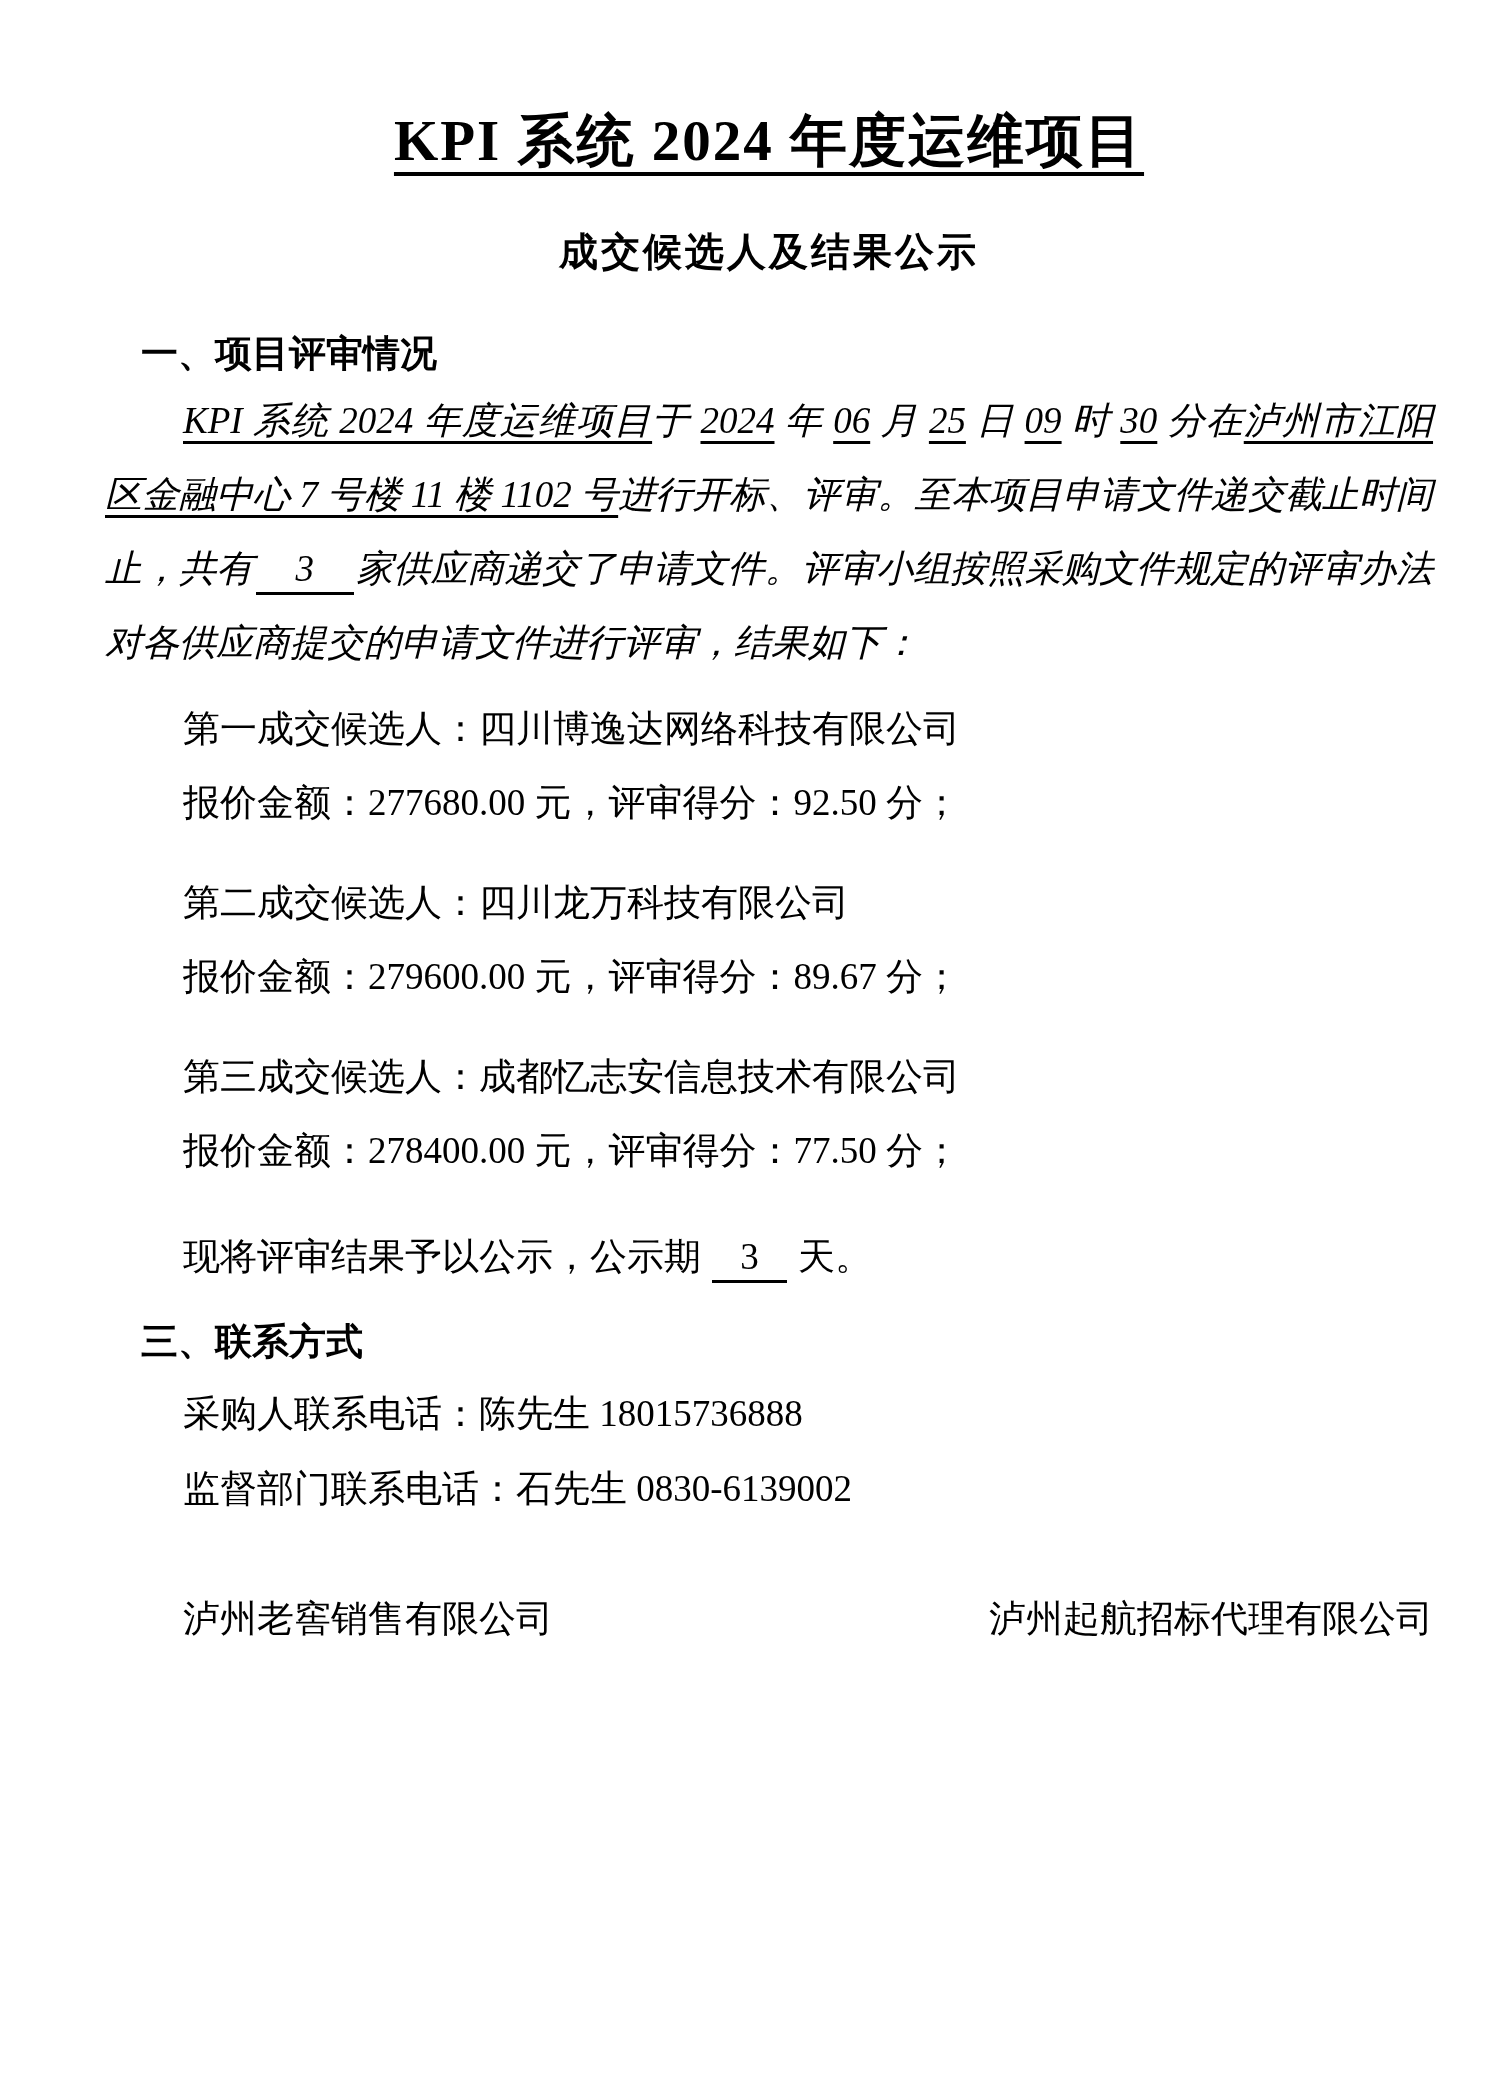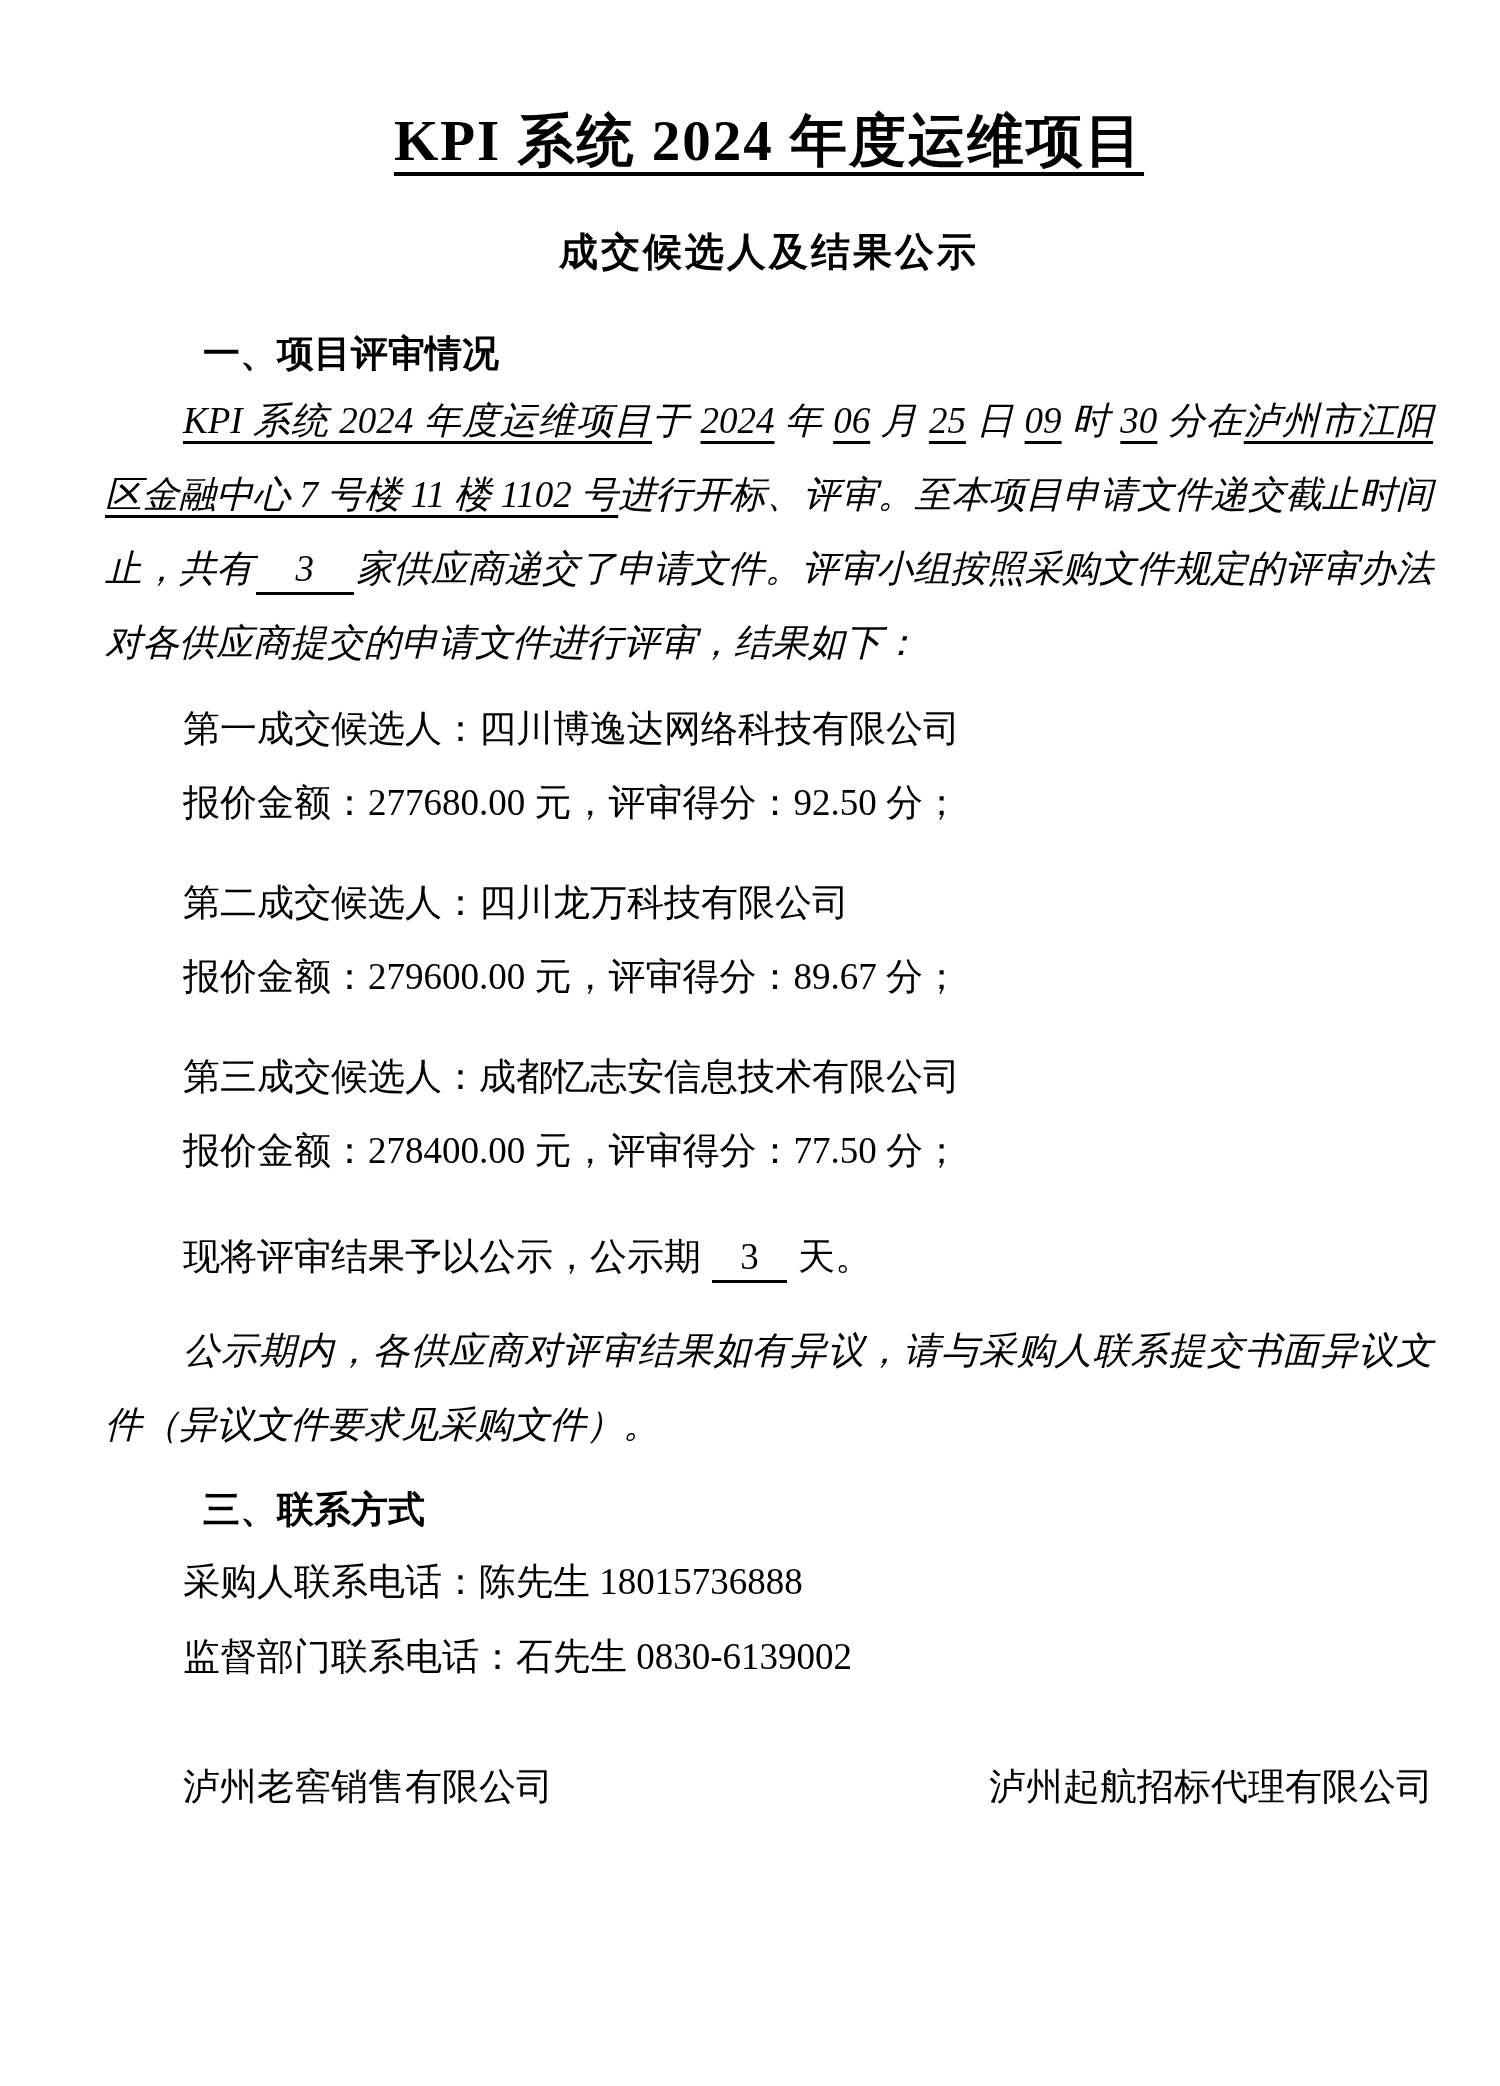--- a/index.html
+++ b/index.html
@@ -38,21 +38,21 @@
     font-size: 39px;
     font-weight: bold;
     letter-spacing: 3px;
     line-height: 1.15;
   }
   .heading {
     font-family: "Liberation Sans", "DejaVu Sans", sans-serif;
     font-weight: bold;
     font-size: 37px;
     line-height: 44px;
-    margin: 0 0 0 98px;
+    margin: 0 0 0 36px;
   }
   .heading.h-1 { margin-top: 58px; }
   .heading.h-2 { margin-top: 36px; }
   .heading.h-3 { margin-top: 26px; }
   .para {
     margin: 8px 0 0 0;
     line-height: 74px;
     text-align: justify;
     font-style: italic;
   }
@@ -115,21 +115,20 @@
   </div>
 
   <div class="cand">
     <p class="line"><span>第三成交候选人：</span><span>成都忆志安信息技术有限公司</span></p>
     <p class="line"><span>报价金额：</span><span>278400.00</span><span> 元，</span><span>评审得分：</span><span>77.50</span><span> 分；</span></p>
   </div>
 
   <p class="line publicity"><span>现将评审结果予以公示，公示期 </span><span class="blank narrow">3</span><span> 天。</span></p>
 
 
-  <p class="para flow sec2-para">公示期内，各供应商对评审结果如有异议，请与采购人联系提交书面异议文件（异议文件要求见采购文件）。</p>
 
   <h3 class="heading h-3">三、联系方式</h3>
 
   <div class="contacts">
     <p class="line"><span>采购人联系电话：</span><span>陈先生 18015736888</span></p>
     <p class="line"><span>监督部门联系电话：</span><span>石先生 0830-6139002</span></p>
   </div>
 
   <div class="footer">
     <span>泸州老窖销售有限公司</span>

